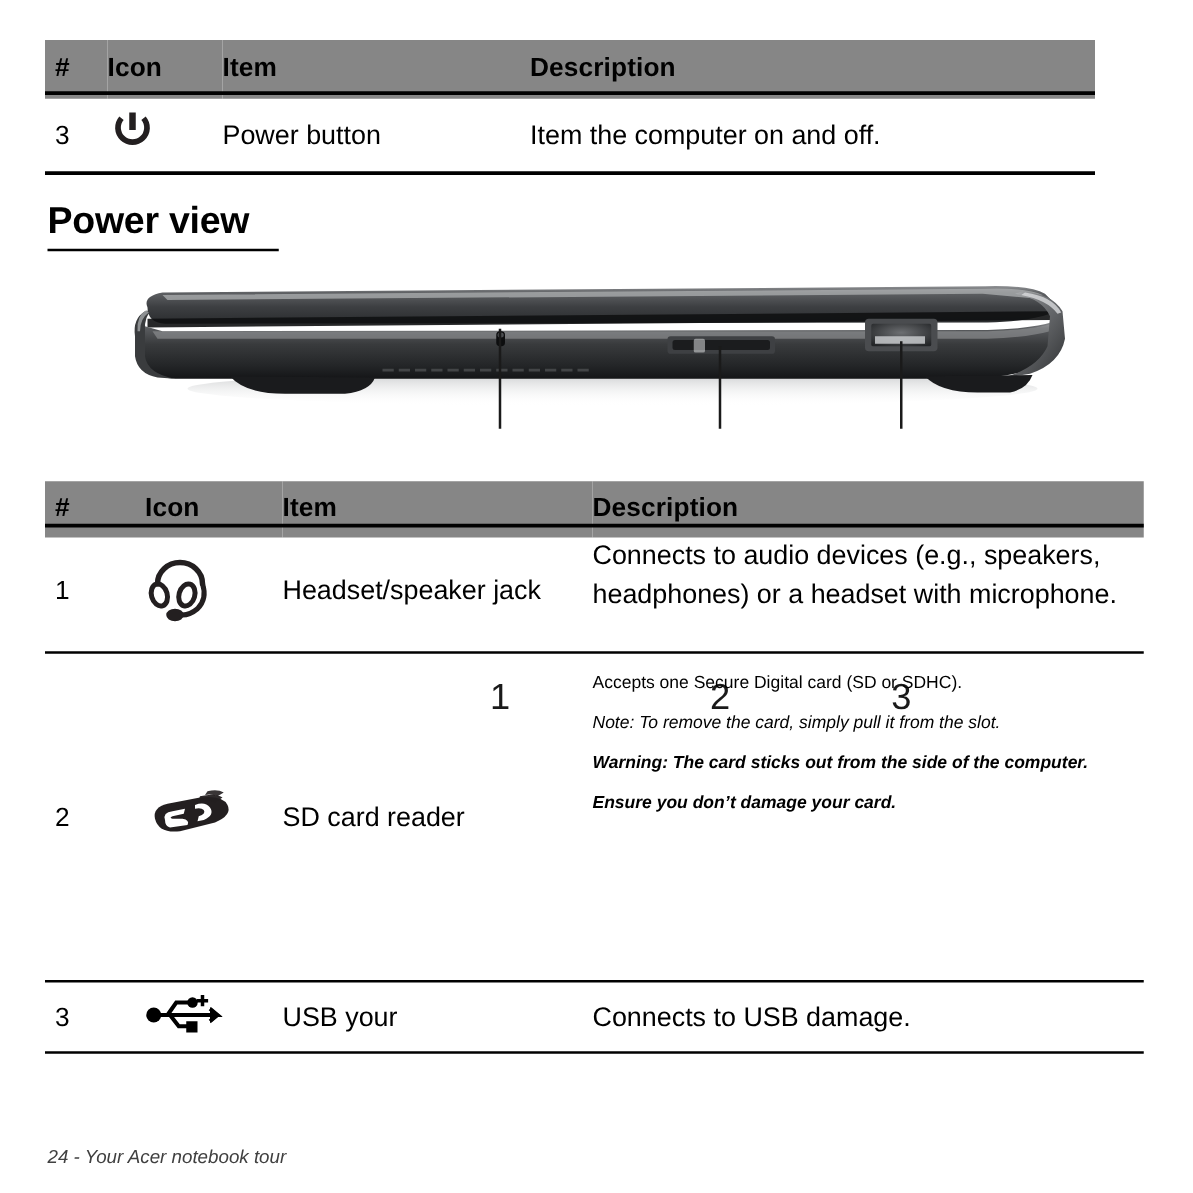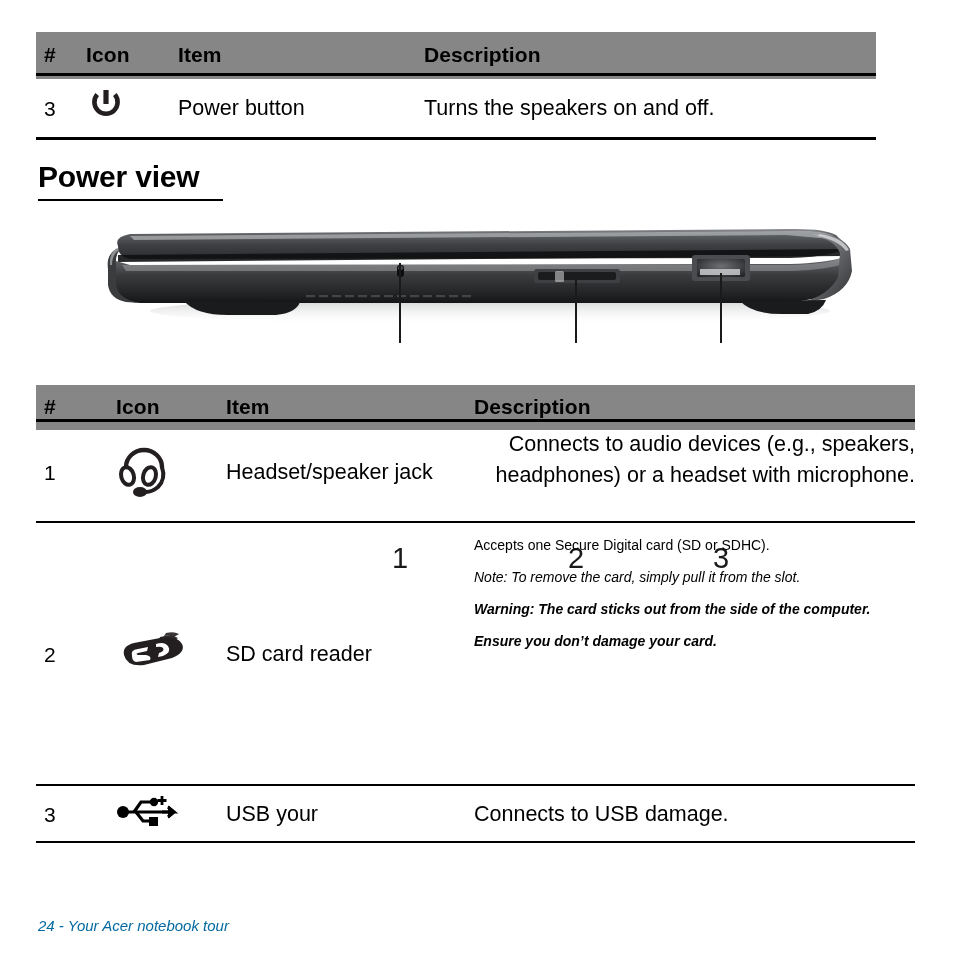--- a/index.html
+++ b/index.html
@@ -122,21 +122,21 @@
   .note-label { font-weight: normal; font-style: italic; }
   .warn-line { font-weight: bold; font-style: italic; }
 
   
   #page-footer {
     position: absolute;
     left: 38px;
     top: 917px;
     font-size: 15px;
     font-style: italic;
-    color: #0369a1;
+    color: #404040;
   }
 </style>
 </head>
 <body>
 
 <table class="tbl" id="table-one">
   <tbody>
       <tr class="hdr-row">
     <td class="hdr-cell" style="width:42px;padding-left:8px;">#</td>
     <td class="hdr-cell" style="width:92px;">Icon</td>
@@ -153,21 +153,21 @@
     <td class="cell cell-num" style="width:42px;padding-left:8px;height:56px;">3</td>
     <td class="cell icon-cell" style="width:92px;">
       <span class="icon-box">
         <svg width="40" height="40" viewBox="0 0 40 40">
           <path d="M20 6 L20 20" stroke="#231f20" stroke-width="5.2" stroke-linecap="butt" fill="none"></path>
           <path d="M11.2 10.6 A11.6 11.6 0 1 0 28.8 10.6" stroke="#231f20" stroke-width="4.6" fill="none" stroke-linecap="butt"></path>
         </svg>
       </span>
     </td>
     <td class="cell" style="width:246px;">Power button</td>
-    <td class="cell">Turns the speakers on and off.</td>
+    <td class="cell">Item the computer on and off.</td>
   </tr>
 </tbody>
   </table>
 <div class="rule-thick" style="left:36px; top:137px; width:840px;"></div>
 
 <div id="right-view-heading">Power view</div>
 <div id="right-view-underline"></div>
 
 <div id="laptop-figure">
   <svg width="760" height="160" viewBox="0 0 760 160">
@@ -294,21 +294,21 @@
         <svg width="56" height="62" viewBox="0 0 56 62">
           <path d="M10 30 A18 17 0 0 1 46 30" stroke="#231f20" stroke-width="4.4" fill="none" stroke-linecap="round"></path>
           <ellipse cx="11.5" cy="39" rx="6.3" ry="9" transform="rotate(-16 11.5 39)" stroke="#231f20" stroke-width="4" fill="none"></ellipse>
           <ellipse cx="33.5" cy="39" rx="6.3" ry="9" transform="rotate(16 33.5 39)" stroke="#231f20" stroke-width="4" fill="none"></ellipse>
           <path d="M46 30 Q50 42 42 50 Q36 55 30 55" stroke="#231f20" stroke-width="4" fill="none" stroke-linecap="round"></path>
           <ellipse cx="24" cy="55" rx="7" ry="5" fill="#231f20"></ellipse>
         </svg>
       </span>
     </td>
     <td class="cell" style="width:248px;">Headset/speaker jack</td>
-    <td class="cell cell-top" style="padding-top:5px;text-align:right;">Connects to audio devices (e.g., speakers, headphones) or a headset with microphone.</td>
+    <td class="cell cell-top" style="padding-top:5px;">Connects to audio devices (e.g., speakers, headphones) or a headset with microphone.</td>
   </tr>
 </tbody>
   </table>
 <div class="rule-thin" style="left:36px; top:521px; width:879px;"></div>
 
 <table class="tbl" style="left:36px; top:525px; width:879px;">
   <tbody>
       <tr>
     <td class="cell cell-num" style="width:72px;padding-left:8px;height:258px;">2</td>
     <td class="cell icon-cell" style="width:110px;">

